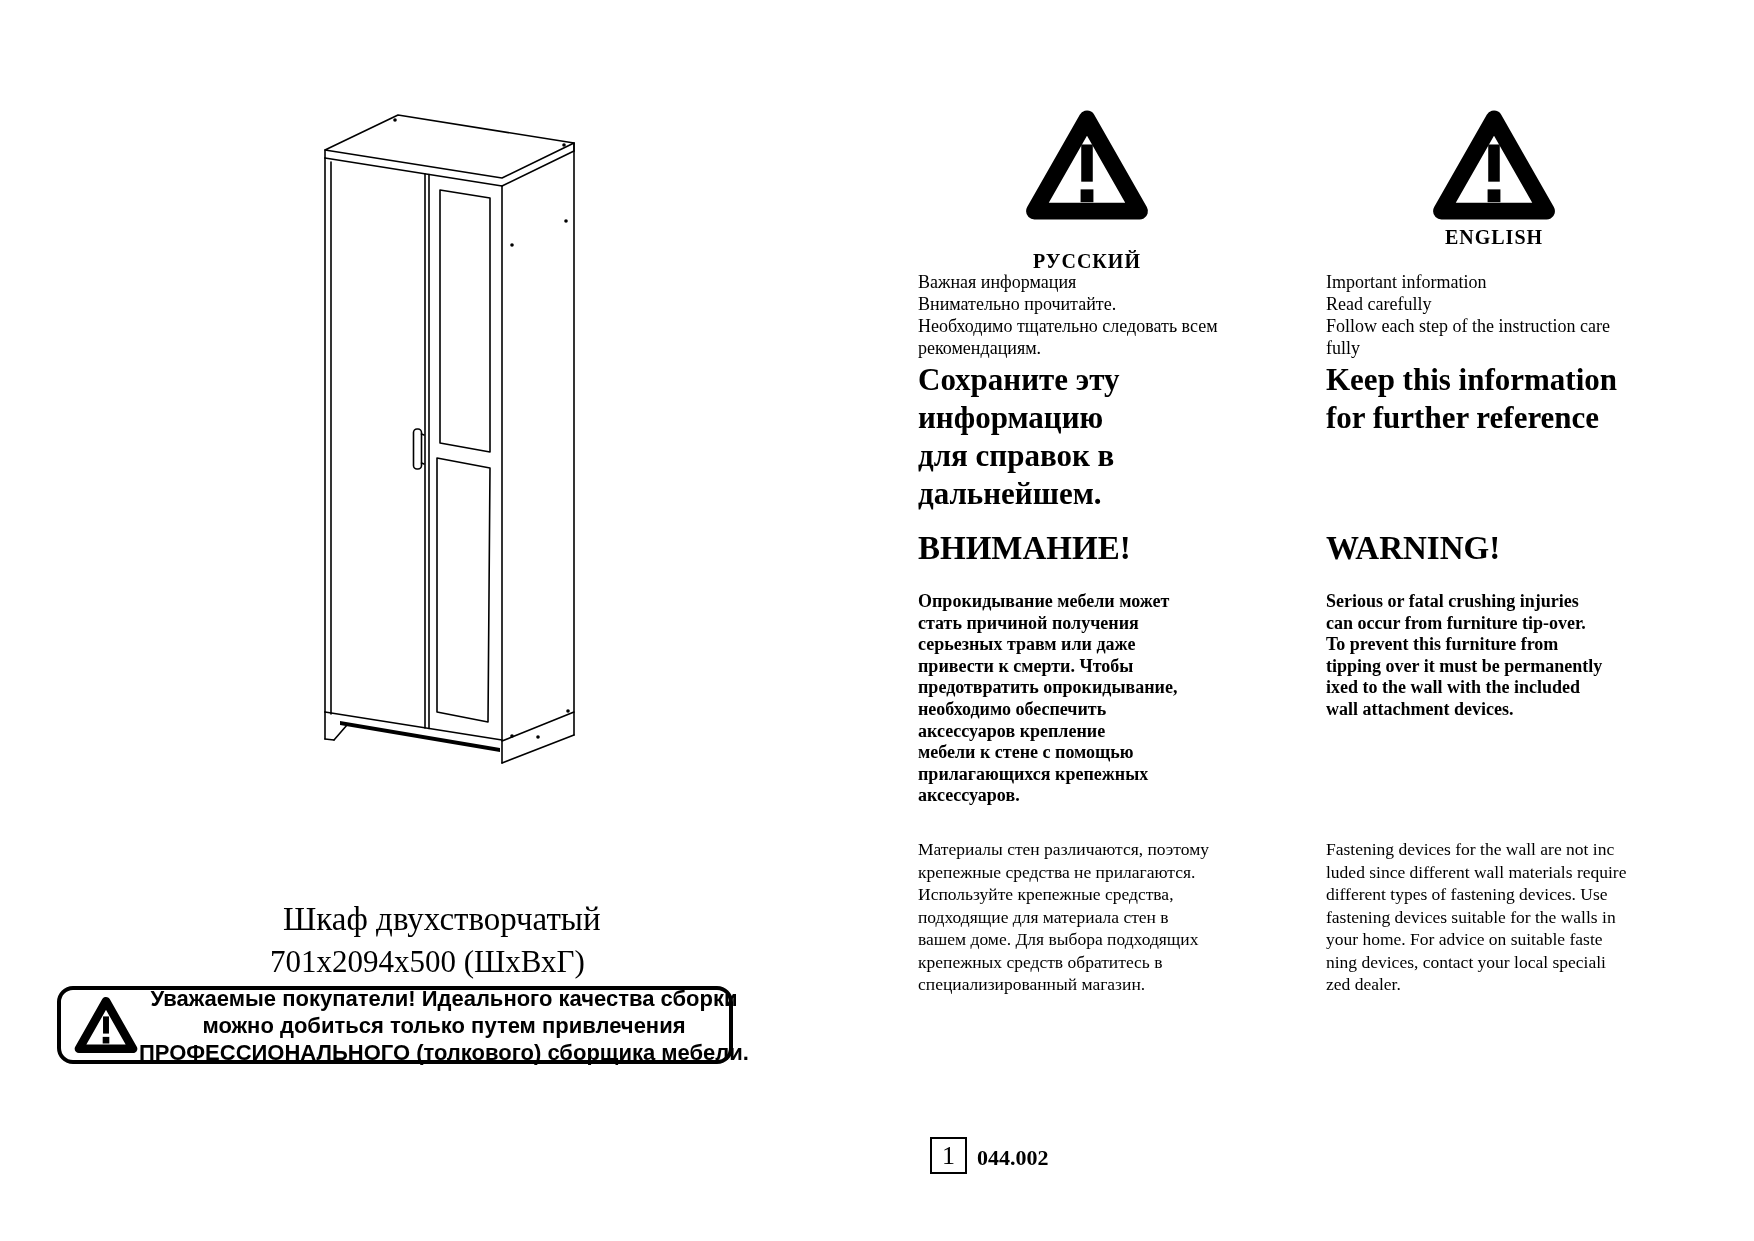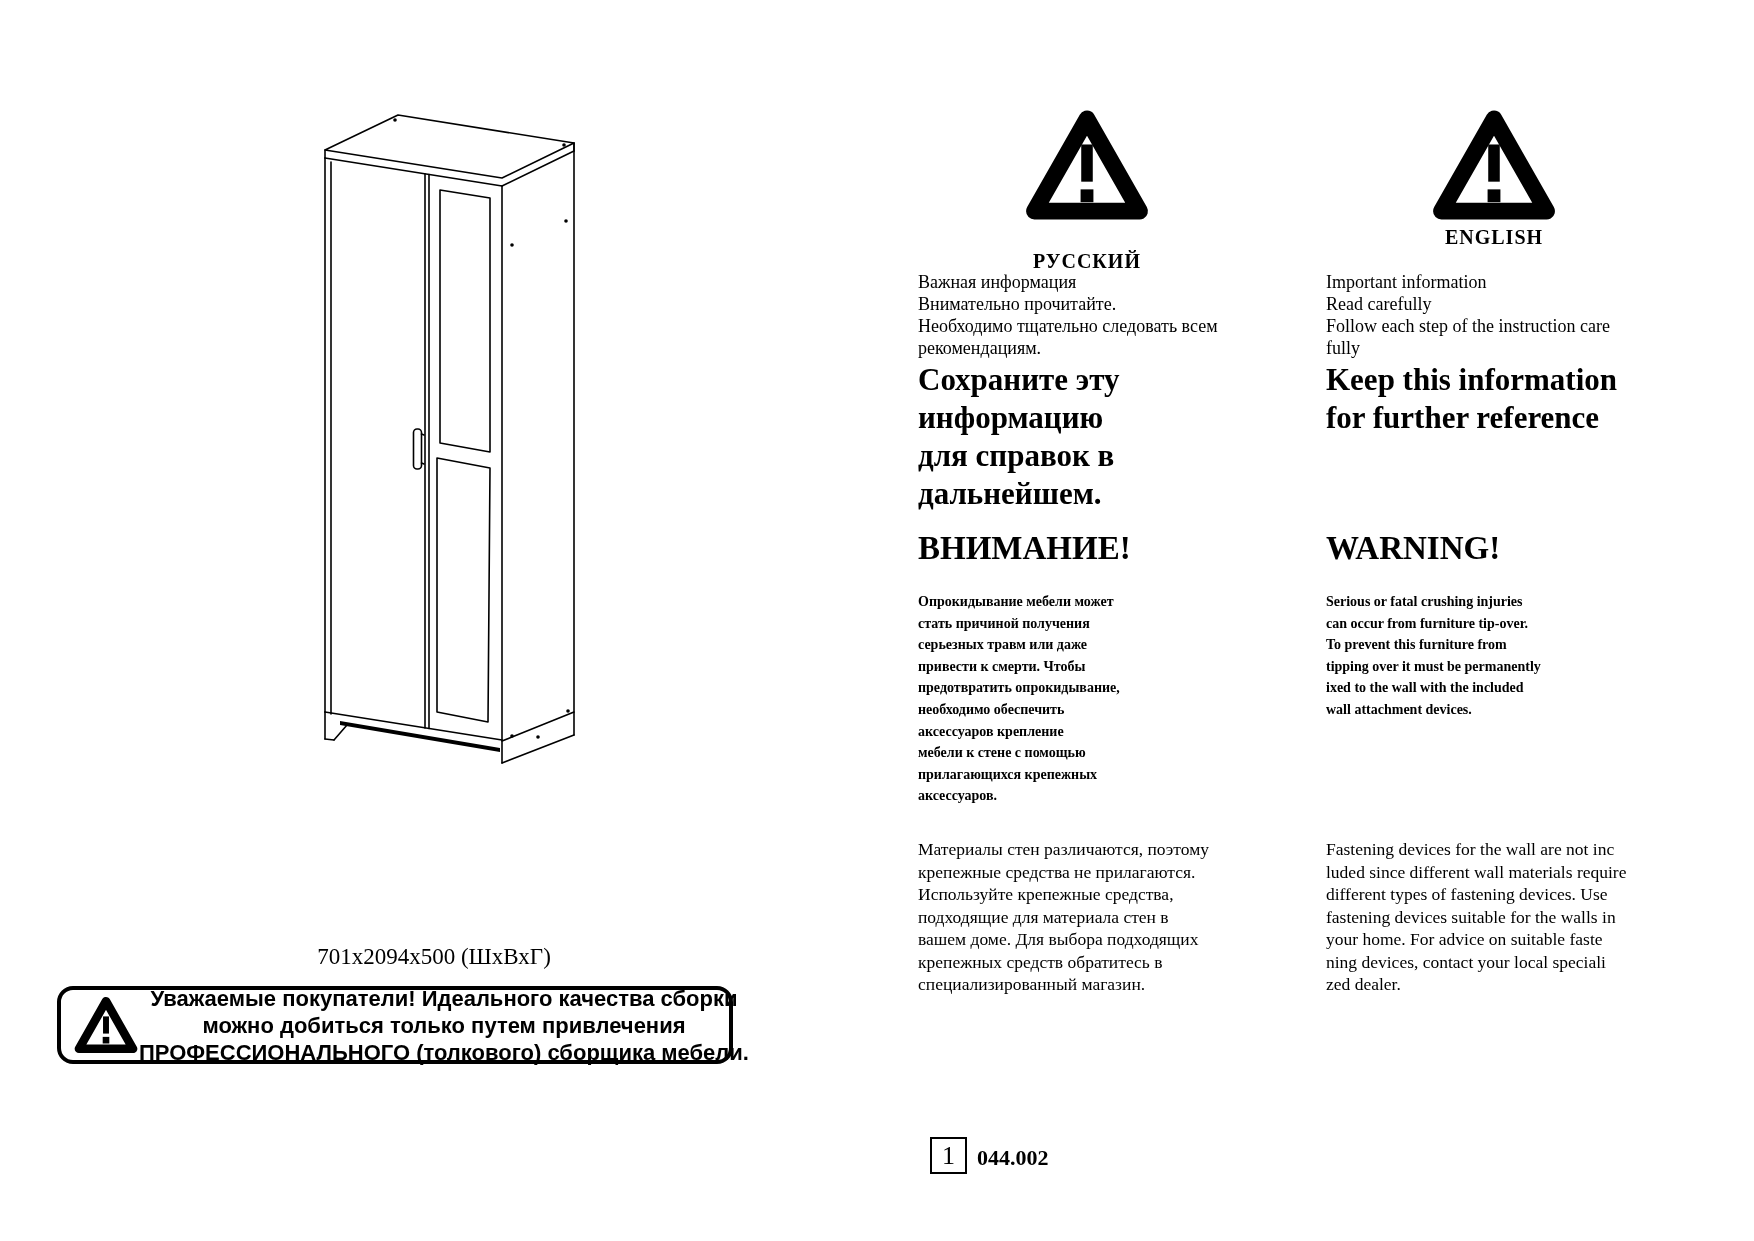--- a/index.html
+++ b/index.html
@@ -3,41 +3,41 @@
 <meta charset="utf-8">
 <style>
   html,body{margin:0;padding:0;background:#ffffff;}
   .page{position:relative;width:1754px;height:1241px;background:#ffffff;overflow:hidden;
         font-family:"Liberation Serif", serif;color:#000;}
   .abs{position:absolute;}
   .line{white-space:nowrap;}
 
   
   .product-title{left:283px;top:901px;width:300px;text-align:center;font-size:33px;}
-  .product-dims{left:284px;top:944px;width:300px;text-align:center;font-size:23px;}
+  .product-dims{left:270px;top:944px;width:300px;font-size:31px;}
 
   .notice-box{left:57px;top:986px;width:676px;height:78px;border:4px solid #000;border-radius:16px;
               display:flex;align-items:center;box-sizing:border-box;background:#fff;}
   .notice-icon{width:66px;height:62px;margin-left:12px;flex:0 0 auto;}
   .notice-text{flex:1;text-align:center;font-family:"Liberation Sans", sans-serif;
                font-weight:bold;font-size:22px;line-height:27px;}
 
   
   .tri-ru{left:1022px;top:106px;width:130px;height:118px;}
   .tri-en{left:1429px;top:106px;width:130px;height:118px;}
   .lang-label{top:226px;width:200px;text-align:center;font-weight:bold;font-size:20px;letter-spacing:1px;}
   .lang-ru{left:987px;margin-top:24px;}
   .lang-en{left:1394px;}
 
   .col-ru{left:918px;}
   .col-en{left:1326px;}
   .intro{top:271px;font-size:18px;line-height:22px;}
   .keep-heading{top:361px;font-weight:bold;font-size:31px;line-height:38px;}
   .warn-heading{top:528px;font-weight:bold;font-size:33px;line-height:40px;}
-  .warn-bold{top:591px;font-weight:bold;font-size:14px;line-height:21.6px;}
+  .warn-bold{top:591px;font-weight:bold;font-size:18px;line-height:21.6px;}
   .fasten{top:838px;font-size:17.5px;line-height:22.5px;}
 
   
   .page-num-box{left:930px;top:1137px;width:37px;height:37px;border:2px solid #000;box-sizing:border-box;
                 display:flex;align-items:center;justify-content:center;font-size:26px;}
   .doc-code{left:977px;top:1145px;font-weight:bold;font-size:22px;}
 
   .drawing{left:300px;top:100px;}
 </style>
 </head>
@@ -83,20 +83,21 @@
           <circle cx="264" cy="45" r="1.8"></circle>
         <circle cx="266" cy="121" r="1.8"></circle>
           <circle cx="212" cy="145" r="1.8"></circle>
         <circle cx="268" cy="611" r="1.8"></circle>
           <circle cx="212" cy="636" r="1.8"></circle>
         <circle cx="238" cy="637" r="1.8"></circle>
       </g>
     </g>
   </svg>
 
+  <div class="abs product-title line">Шкаф двухстворчатый</div>
   <div class="abs product-dims line">701х2094х500 (ШхВхГ)</div>
 
   <div class="abs notice-box">
     <svg class="notice-icon" viewBox="0 0 100 92">
       <polygon points="50,10 91,82 9,82" fill="#fff" stroke="#000" stroke-width="13" stroke-linejoin="round"></polygon>
       <rect x="45.5" y="33" width="9" height="26" fill="#000"></rect>
       <rect x="45" y="64" width="10" height="10" fill="#000"></rect>
     </svg>
     <div class="notice-text">
       <div class="line">Уважаемые покупатели! Идеального качества сборки</div>

